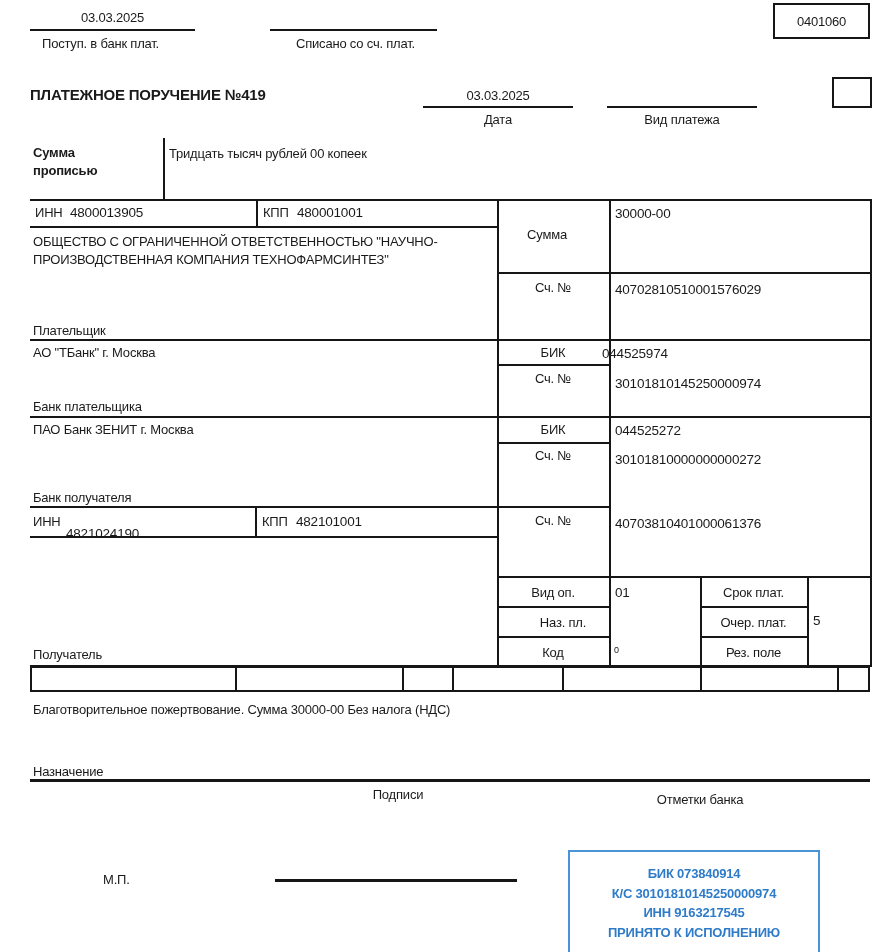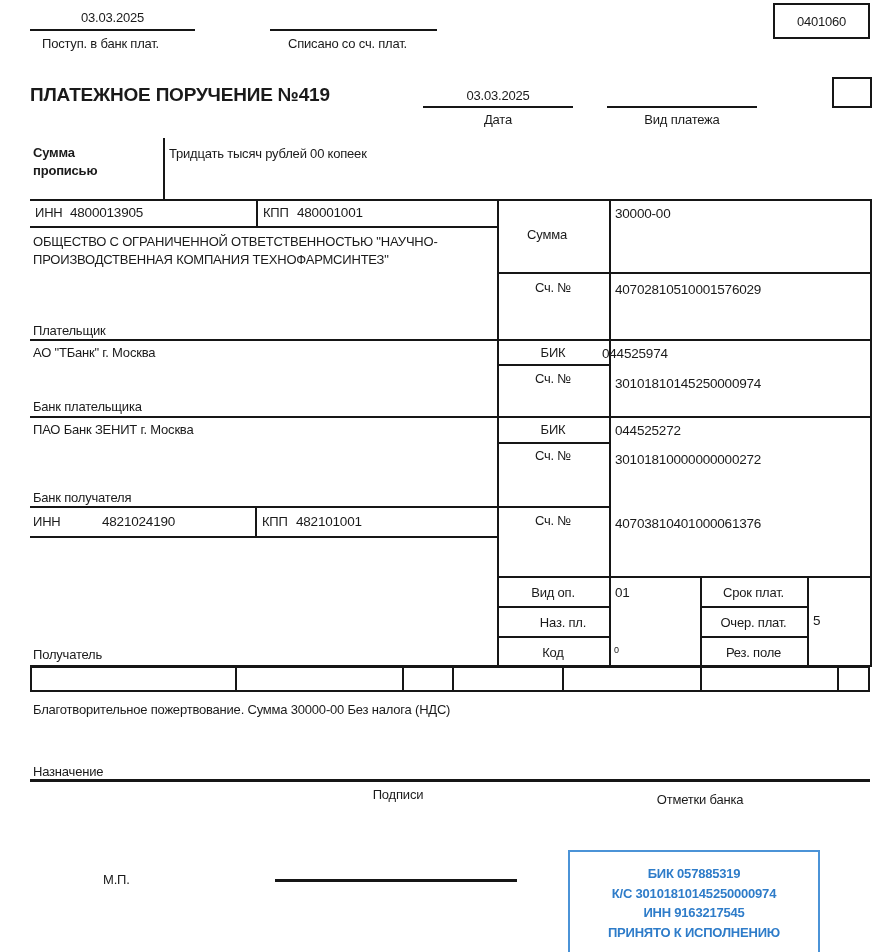--- a/index.html
+++ b/index.html
@@ -20,27 +20,27 @@
 </head>
 <body>
 
 <div id="page">
 
   <div class="t c" style="left:30px;top:10px;width:165px;">03.03.2025</div>
   <div class="hl" style="left:30px;top:29px;width:165px;"></div>
   <div class="t" style="left:42px;top:36px;">Поступ. в банк плат.</div>
 
   <div class="hl" style="left:270px;top:29px;width:167px;"></div>
-  <div class="t" style="left:288px;top:36px;text-align:center;">Списано со сч. плат.</div>
+  <div class="t" style="left:296px;top:36px;text-align:center;">Списано со сч. плат.</div>
 
   <div class="box" style="left:773px;top:3px;width:97px;height:36px;">
     <div class="t c" style="left:0;top:9px;width:93px;">0401060</div>
   </div>
 
-  <div class="t b" style="left:30px;top:87px;font-size:19px;">ПЛАТЕЖНОЕ ПОРУЧЕНИЕ №419</div>
+  <div class="t b" style="left:30px;top:87px;font-size:15px;">ПЛАТЕЖНОЕ ПОРУЧЕНИЕ №419</div>
 
   <div class="t c" style="left:423px;top:88px;width:150px;">03.03.2025</div>
   <div class="hl" style="left:423px;top:106px;width:150px;"></div>
   <div class="t c" style="left:423px;top:112px;width:150px;">Дата</div>
 
   <div class="hl" style="left:607px;top:106px;width:150px;"></div>
   <div class="t c" style="left:607px;top:112px;width:150px;">Вид платежа</div>
 
   <div class="box" style="left:832px;top:77px;width:40px;height:31px;"></div>
 
@@ -105,21 +105,21 @@
   <div class="t" style="left:33px;top:399px;">Банк плательщика</div>
 
   <div class="t" style="left:33px;top:422px;">ПАО Банк ЗЕНИТ г. Москва</div>
   <div class="t c" style="left:497px;top:422px;width:112px;">БИК</div>
   <div class="t num" style="left:615px;top:423px;">044525272</div>
   <div class="t c" style="left:497px;top:448px;width:112px;">Сч. №</div>
   <div class="t num" style="left:615px;top:452px;">30101810000000000272</div>
   <div class="t" style="left:33px;top:490px;">Банк получателя</div>
 
   <div class="t" style="left:33px;top:514px;">ИНН</div>
-  <div class="t num" style="left:66px;top:514px;margin-left:36px;">4821024190</div>
+  <div class="t num" style="left:66px;top:526px;">4821024190</div>
   <div class="t" style="left:262px;top:514px;">КПП</div>
   <div class="t num" style="left:296px;top:514px;">482101001</div>
   <div class="t c" style="left:497px;top:513px;width:112px;">Сч. №</div>
   <div class="t num" style="left:615px;top:516px;">40703810401000061376</div>
   <div class="t wrap" style="left:33px;top:542px;width:464px;"></div>
   <div class="t" style="left:33px;top:647px;">Получатель</div>
 
   <div class="t c" style="left:497px;top:585px;width:112px;">Вид оп.</div>
   <div class="t num" style="left:615px;top:585px;">01</div>
   <div class="t c" style="left:700px;top:585px;width:107px;">Срок плат.</div>
@@ -133,19 +133,19 @@
   <div class="t" style="left:33px;top:702px;">Благотворительное пожертвование. Сумма 30000-00 Без налога (НДС)</div>
   <div class="t" style="left:33px;top:764px;">Назначение</div>
   <div class="hl" style="left:30px;top:779px;width:840px;height:3px;"></div>
 
   <div class="t c" style="left:318px;top:787px;width:160px;">Подписи</div>
   <div class="t c" style="left:620px;top:792px;width:160px;">Отметки банка</div>
   <div class="t" style="left:103px;top:872px;">М.П.</div>
   <div class="hl" style="left:275px;top:879px;width:242px;height:3px;"></div>
 
   <div id="stamp" style="border-color: rgb(75, 147, 215); color: rgb(46, 124, 201);">
-    <div>БИК 057885319</div>
+    <div>БИК 073840914</div>
     <div>К/С 30101810145250000974</div>
     <div>ИНН 9163217545</div>
     <div>ПРИНЯТО К ИСПОЛНЕНИЮ</div>
   </div>
 
 </div>
 
 </body></html>

